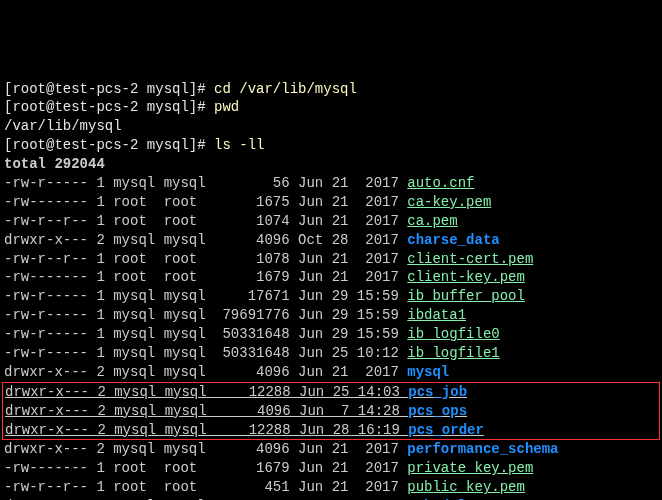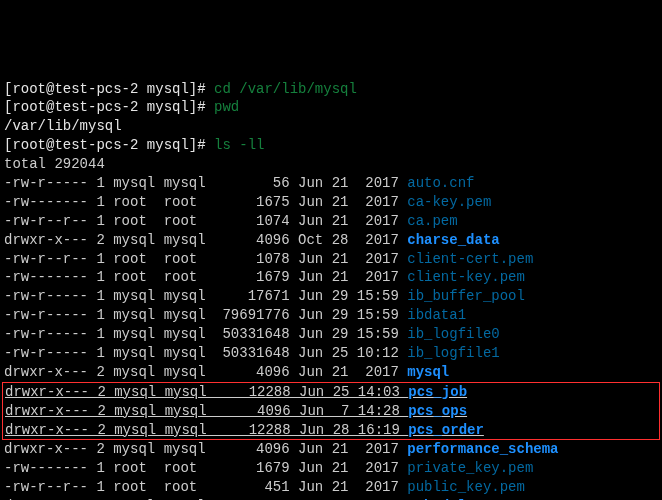--- a/index.html
+++ b/index.html
@@ -13,25 +13,25 @@
       font-family: 'Courier New', monospace;
       font-size: 14px;
       line-height: 1.35;
       padding: 4px;
       width: 662px;
       height: 500px;
       overflow: hidden;
       white-space: pre;
     }
     .prompt-bracket { color: #e5e5e5; }
-    .command { color: #15803d; }
-    .total-line { color: #ccc; }
+    .command { color: #fef9c3; }
+    .total-line { color: #ccc; font-weight: bold; }
     .listing-line { color: #ccc; }
     .dir-name { color: #1e90ff; font-weight: bold; text-align: right; }
-    .file-name { color: #0369a1; }
+    .file-name { color: #86efac; text-decoration: underline; }
     .highlight-box {
       border: 1px solid #ff3030;
       padding: 0;
       margin-left: -2px;
       margin-right: -2px;
       padding-left: 2px;
       text-decoration: underline;
     }
   </style>
 </head>

